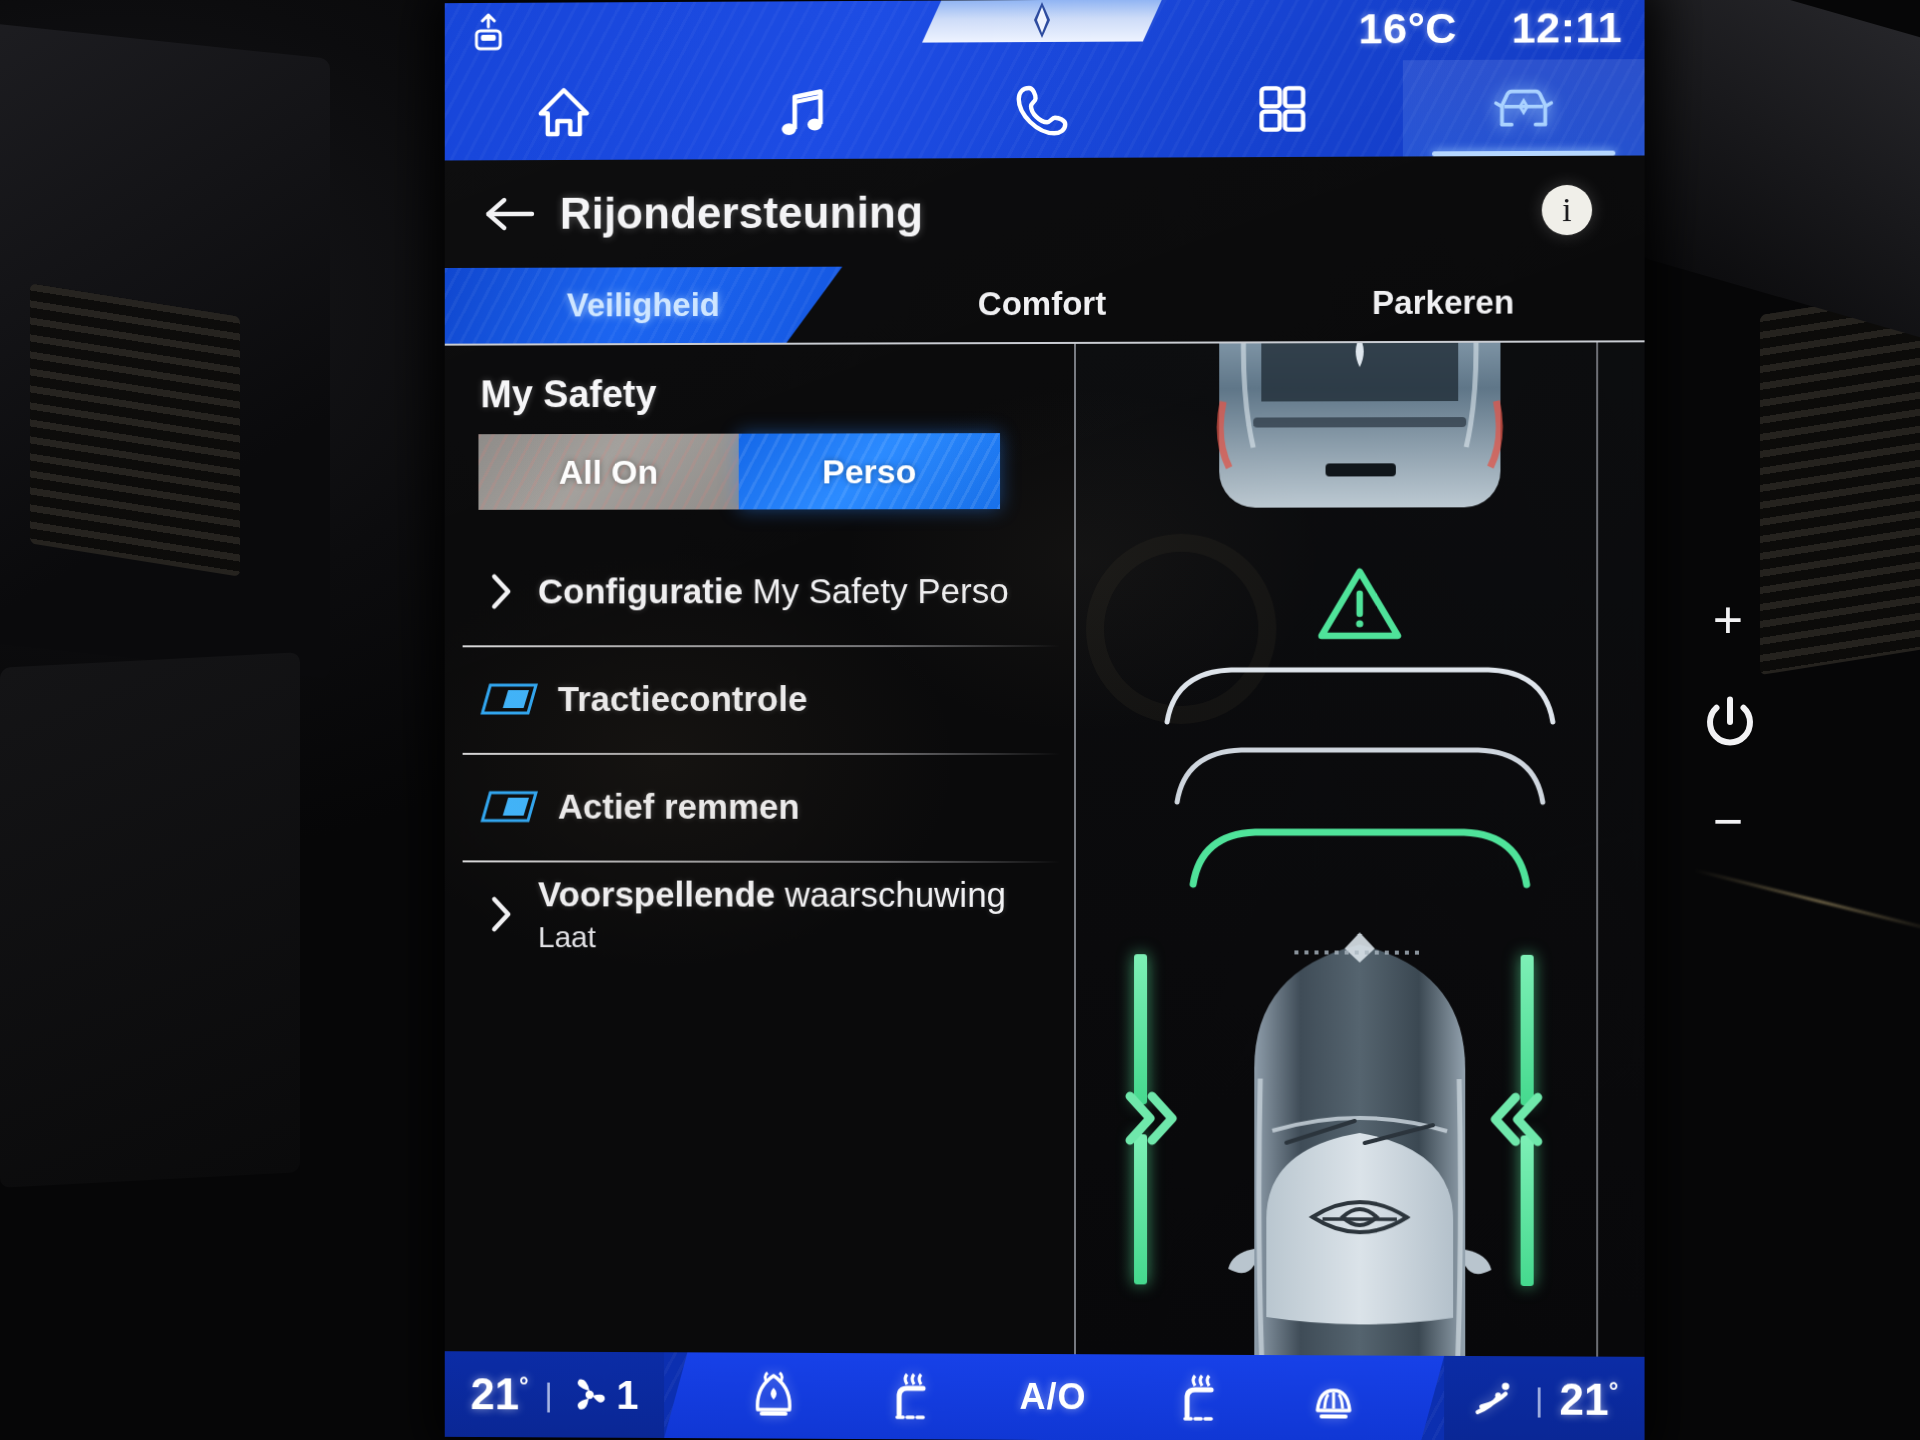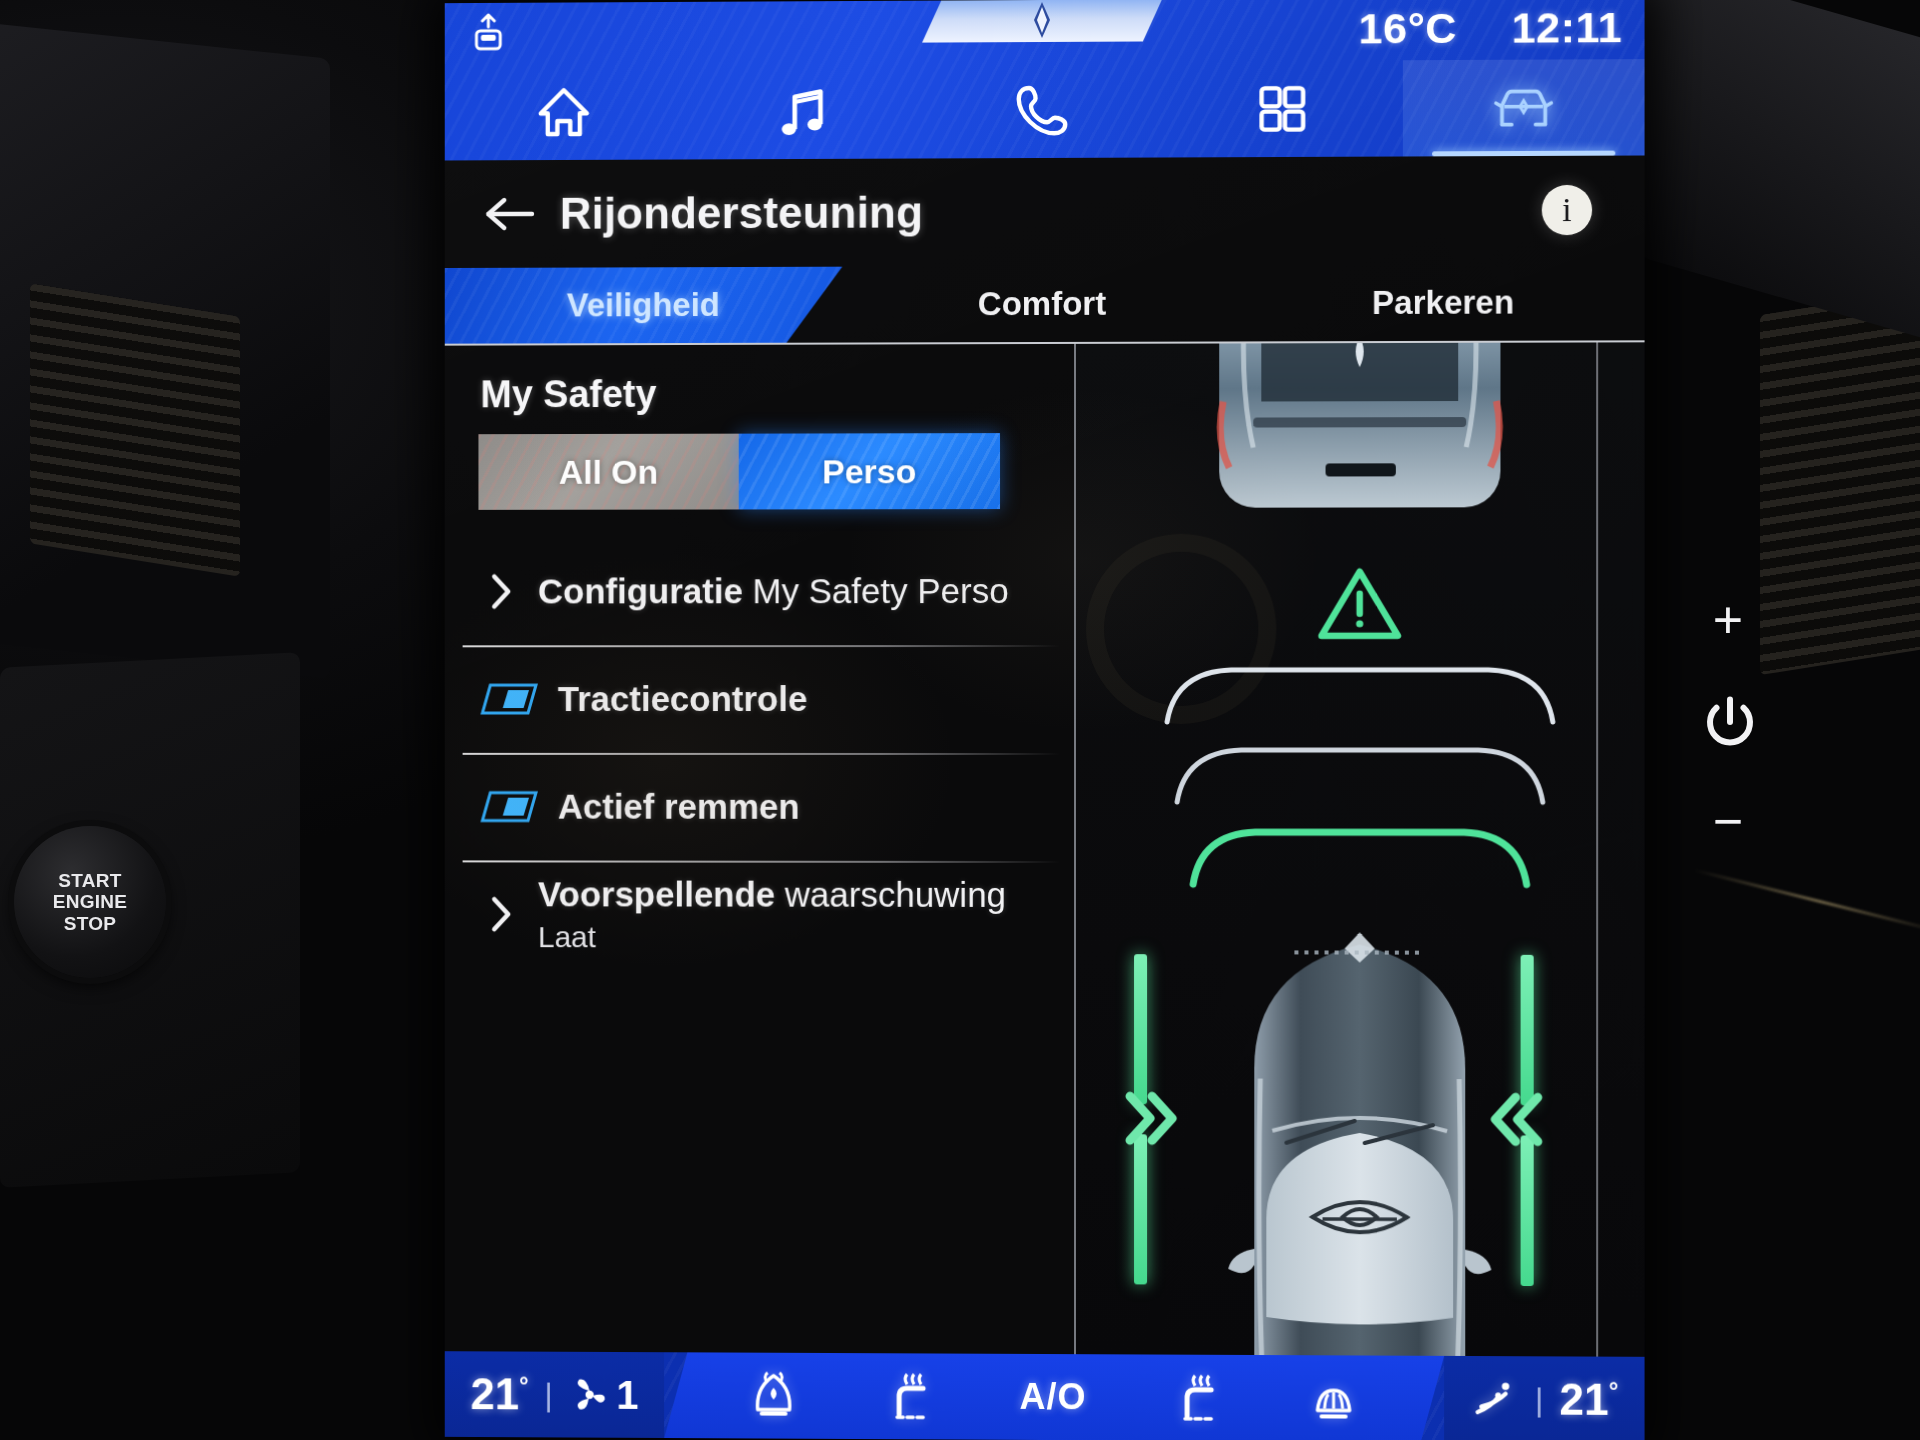--- a/index.html
+++ b/index.html
@@ -202,27 +202,20 @@
 <div id="scene">
 
   <div class="dash-panel" style="left:-30px;top:40px;width:360px;height:620px;transform:skewY(6deg);"></div>
   <div class="dash-panel" style="left:0px;top:660px;width:300px;height:520px;transform:skewY(-3deg);background:linear-gradient(160deg,#141416,#0a0a0b);"></div>
   <div class="vent" style="left:30px;top:300px;width:210px;height:260px;transform:skewY(9deg);"></div>
   <div class="vent" style="left:1760px;top:300px;width:190px;height:360px;transform:skewY(-9deg);"></div>
   <div class="trim-glow" style="left:1700px;top:120px;width:240px;transform:rotate(-22deg);"></div>
   <div class="trim-glow" style="left:1690px;top:900px;width:260px;transform:rotate(14deg);"></div>
   <div class="dash-panel" style="left:1640px;top:0px;width:300px;height:300px;transform:skewY(16deg);background:linear-gradient(200deg,#26262a,#0b0b0d);"></div>
 
-  <div id="start-btn">
-    <div class="lbl">
-      <div>START</div>
-      <div>ENGINE</div>
-      <div>STOP</div>
-    </div>
-  </div>
 
   <div class="hardkey" id="key-plus">
     <span>+</span>
   </div>
   <div class="hardkey" id="key-power">
     <svg viewBox="0 0 24 24">
       <path d="M12 3v9" stroke="#f2f2f4" stroke-width="2.4" stroke-linecap="round" fill="none"></path>
       <path d="M6.6 6.3a8 8 0 1 0 10.8 0" stroke="#f2f2f4" stroke-width="2.4" stroke-linecap="round" fill="none"></path>
     </svg>
   </div>

